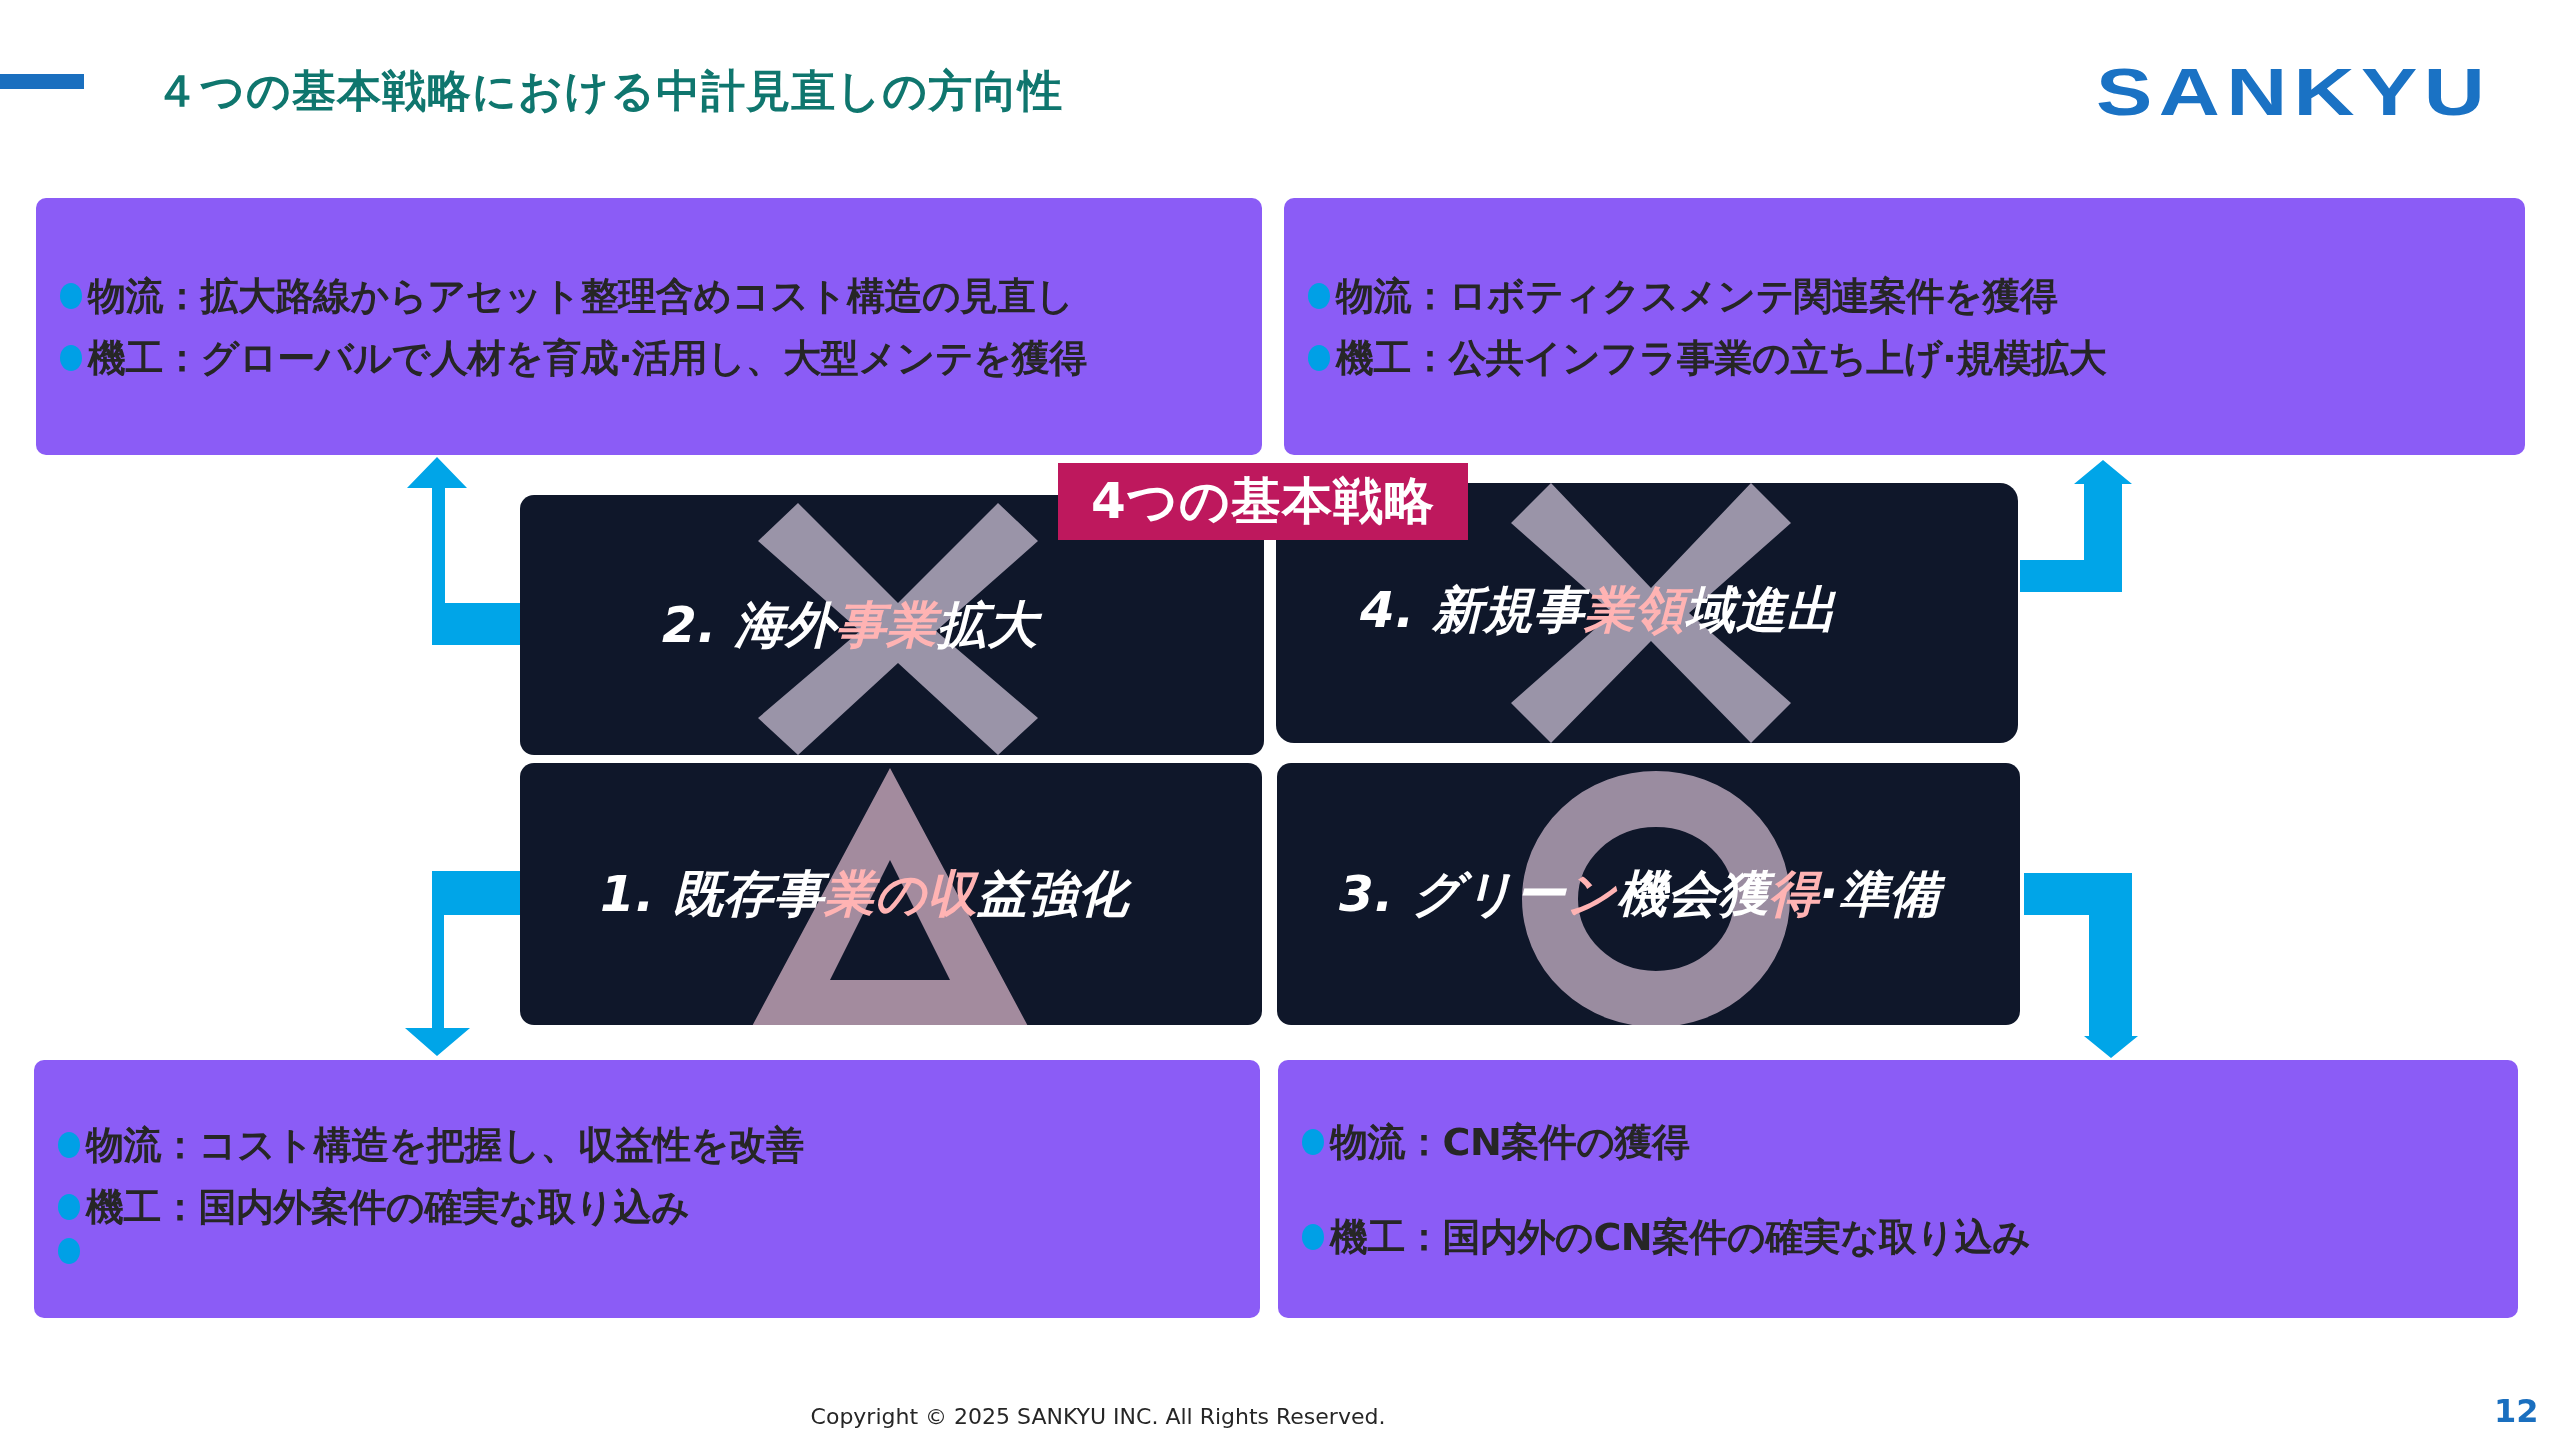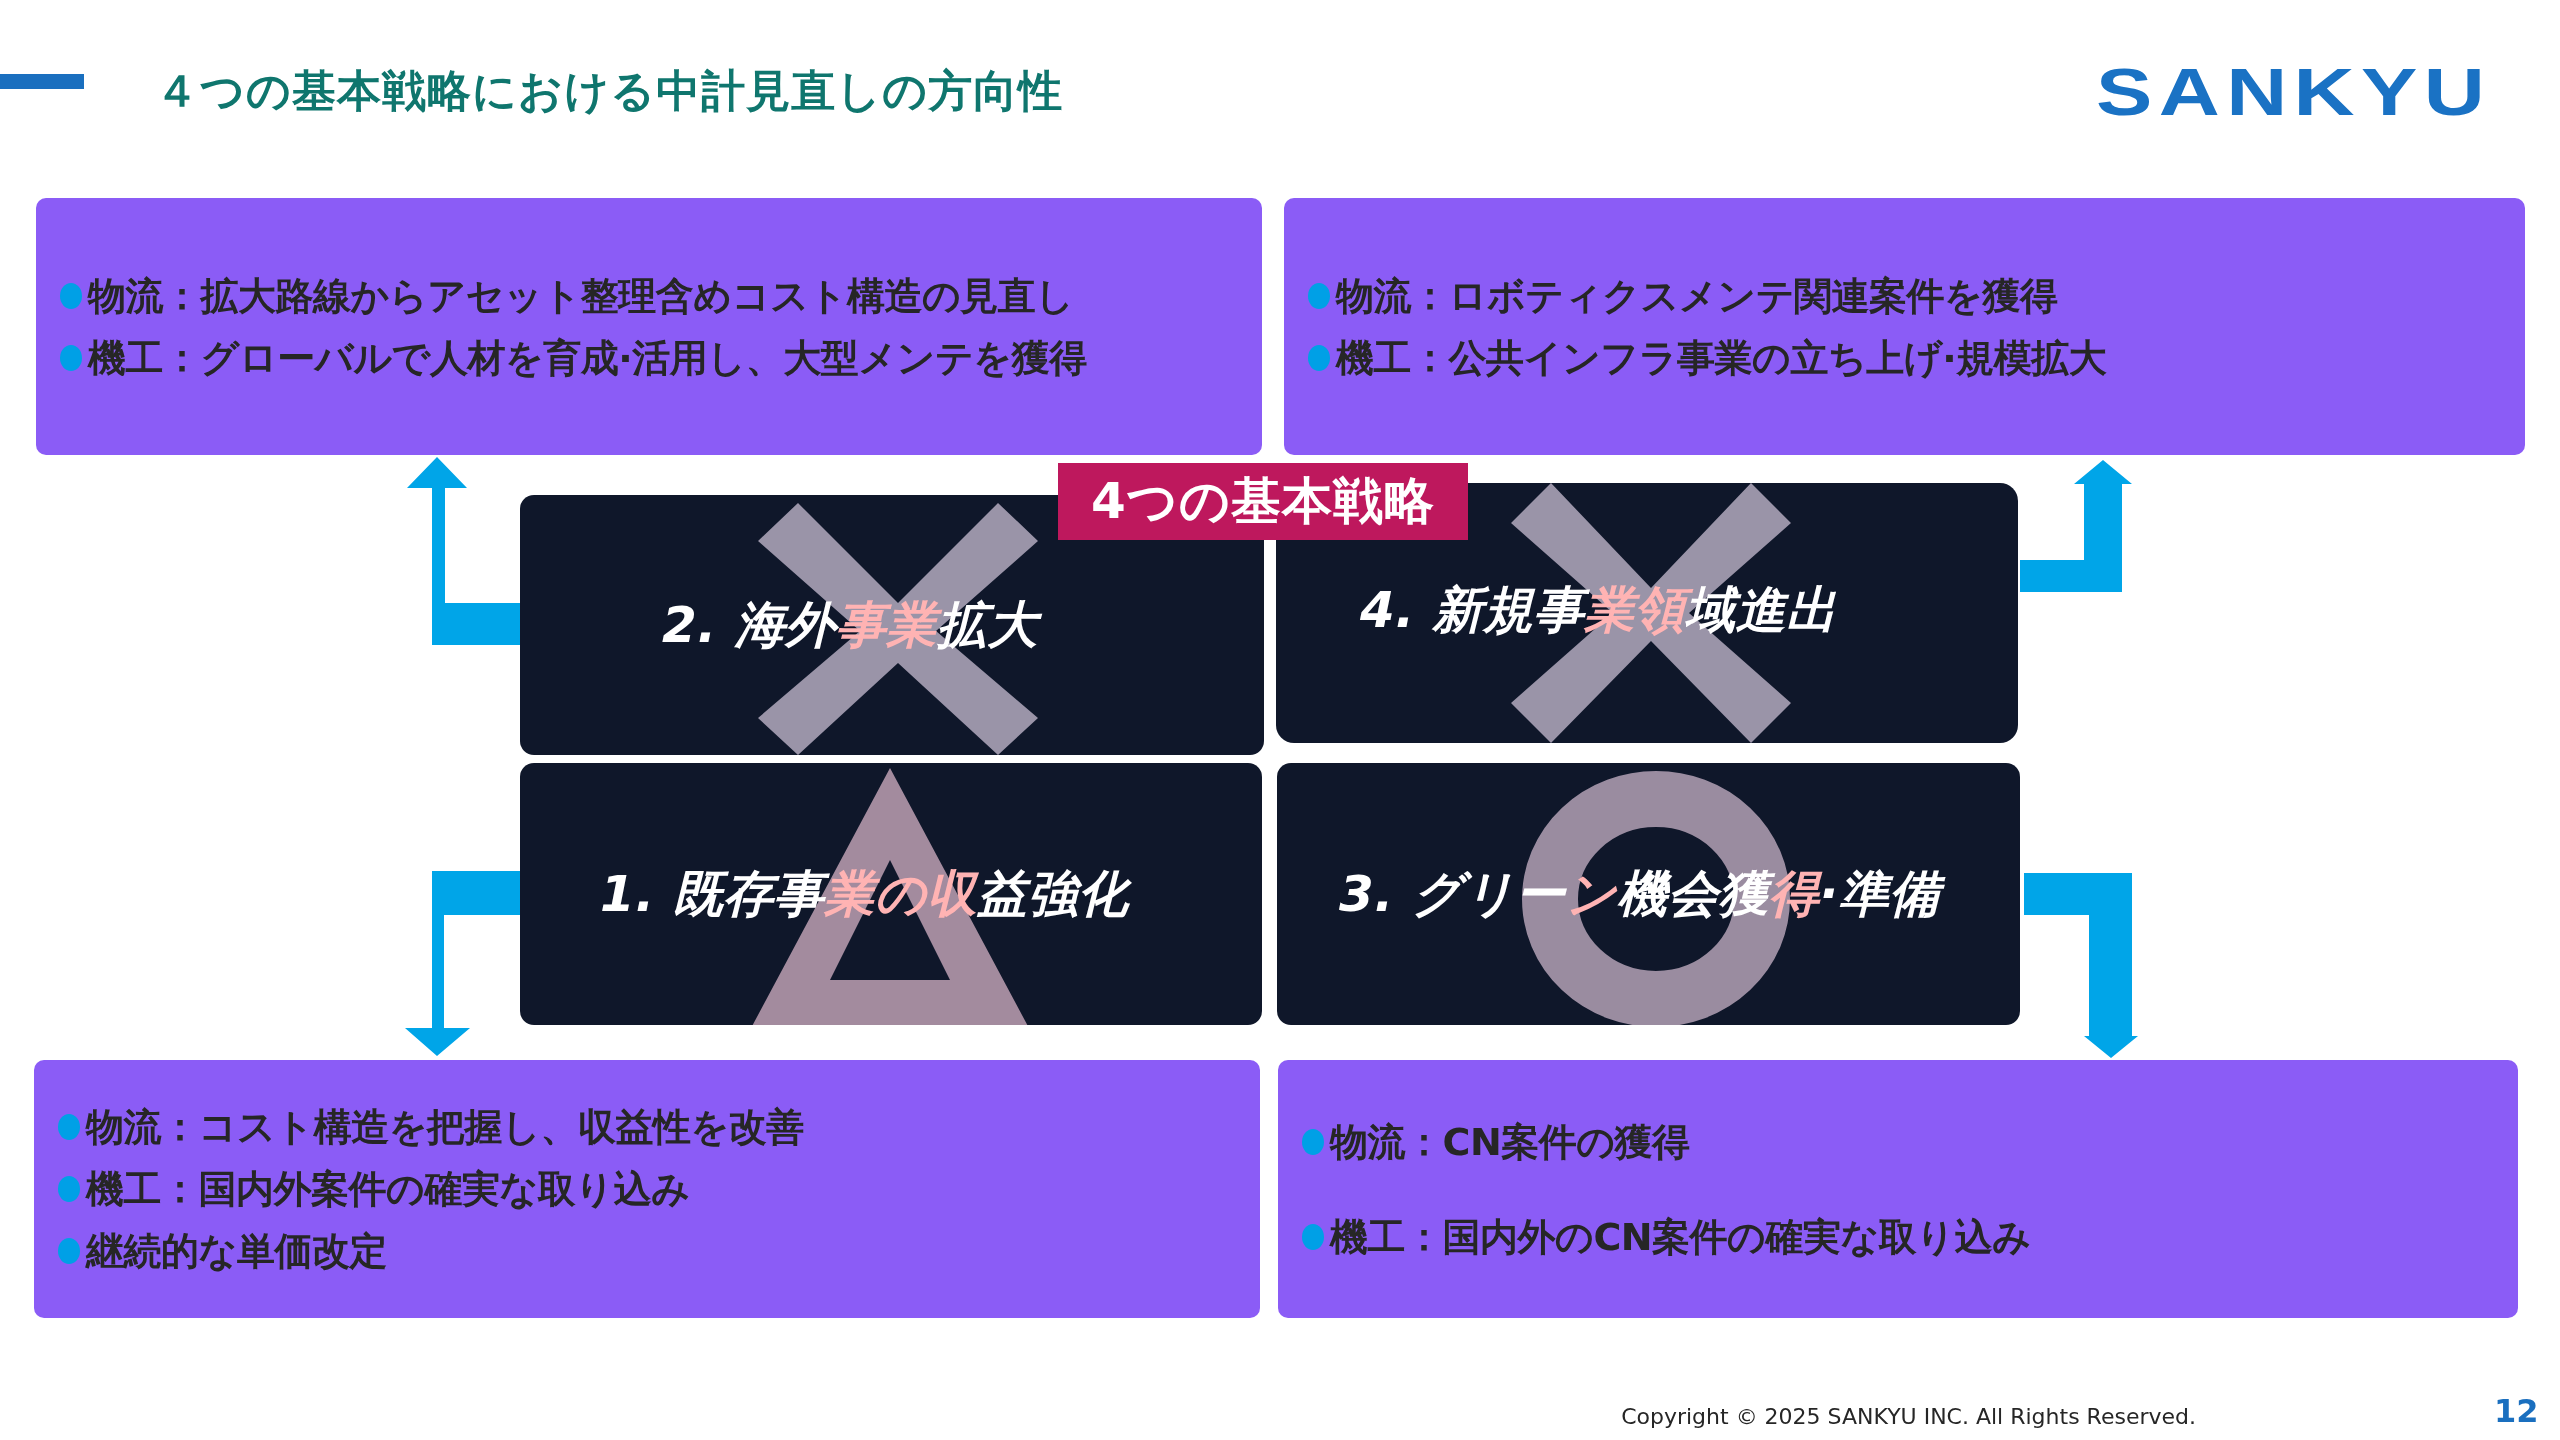--- a/index.html
+++ b/index.html
@@ -26,21 +26,21 @@
 
   .s2 { left: 520px; top: 495px; width: 744px; height: 260px; }
   .s4 { left: 1276px; top: 483px; width: 742px; height: 260px; border-radius: 18px; }
   .s1 { left: 520px; top: 763px; width: 742px; height: 262px; }
   .s3 { left: 1277px; top: 763px; width: 743px; height: 262px; }
 
   .center-label { position: absolute; left: 1058px; top: 463px; width: 410px; height: 77px; background: #be185d; color: #ffffff; font-size: 50px; font-weight: bold; display: flex; align-items: center; justify-content: center; z-index: 5; letter-spacing: 1px; }
 
   .arrow { position: absolute; }
 
-  .footer-copy { position: absolute; left: 0; width: 2196px; top: 1404px; text-align: right; font-size: 22px; color: #262626; font-family: "DejaVu Sans", sans-serif; }
+  .footer-copy { position: absolute; left: 0; width: 2196px; top: 1404px; text-align: center; font-size: 22px; color: #262626; font-family: "DejaVu Sans", sans-serif; }
   .page-num { position: absolute; left: 2494px; top: 1392px; font-size: 32px; font-weight: bold; color: #1a6fbf; }
 </style>
 </head>
 <body>
 
 <div class="accent-bar"></div>
 <div class="page-title">４つの基本戦略における中計見直しの方向性</div>
 <div class="logo">SANKYU</div>
 
 <div class="gray-box box-tl">
@@ -112,21 +112,20 @@
   <div class="item">
       <span class="bullet"></span>
       <span>物流：コスト構造を把握し、収益性を改善</span>
     </div>
   <div class="item">
       <span class="bullet"></span>
       <span>機工：国内外案件の確実な取り込み</span>
     </div>
   <div class="item">
       <span class="bullet"></span>
-      <span>継続的な単価改定</span>
     </div>
 </div>
 
 <div class="gray-box box-br">
   <div class="item">
       <span class="bullet"></span>
       <span>物流：CN案件の獲得</span>
     </div>
   <div class="item">
       <span class="bullet"></span>

